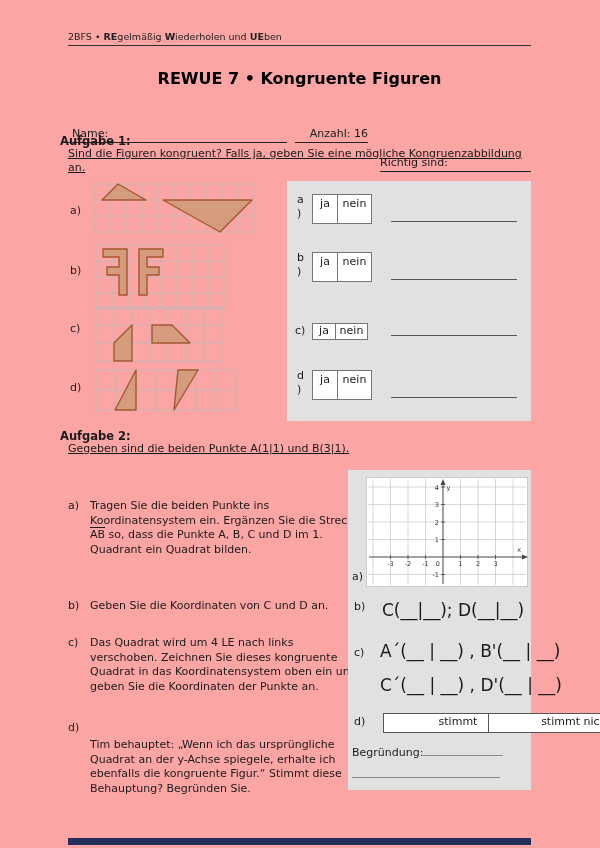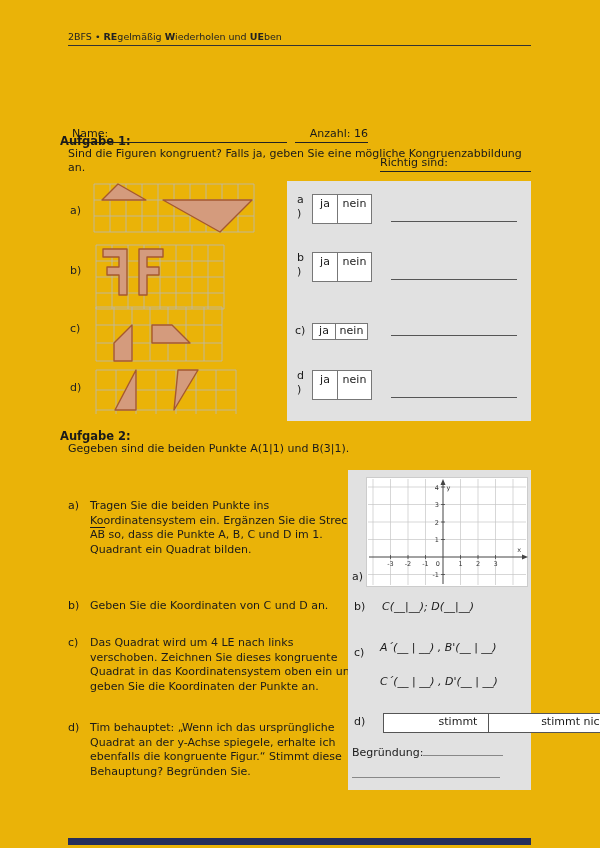--- a/index.html
+++ b/index.html
@@ -1,34 +1,34 @@
 <!DOCTYPE html>
 <html><head>
 <meta charset="utf-8">
 <style>
   html,body{margin:0;padding:0;background:#fff;}
-  .page{position:relative;width:600px;height:848px;background:#eab308;overflow:hidden;
+  .page{position:relative;width:600px;height:848px;background:#fca5a5;overflow:hidden;
         font-family:"DejaVu Sans","Liberation Sans",sans-serif;color:#1a1a1a;}
   .b{font-weight:bold;}
 
   
   .hdr{position:absolute;left:68px;top:31px;font-size:9.5px;color:#222;}
   .hdr-rule{position:absolute;left:68px;top:45px;width:463px;border-top:1.5px solid #333;}
   .title{position:absolute;left:68px;top:69px;width:463px;text-align:center;
          font-size:16px;font-weight:bold;color:#000;}
 
   
   .fld{position:absolute;top:127px;height:16px;border-bottom:1.5px solid #222;
        font-size:11px;font-weight:normal;padding-left:4px;box-sizing:border-box;}
   .f-name{left:68px;width:219px;}
   .f-anz{left:295px;width:73px;padding-left:0;text-align:right;}
   .f-ric{left:380px;width:151px;padding-left:0;margin-top:29px;}
 
   .task-head{position:absolute;left:60px;font-size:11.5px;font-weight:bold;}
-  .task-intro{position:absolute;left:68px;width:466px;font-size:11px;line-height:1.25;}
+  .task-intro{position:absolute;left:68px;width:466px;font-size:11px;line-height:1.25;text-decoration:underline;}
 
   
   .flab{position:absolute;left:70px;font-size:11px;color:#222;}
   .fig{position:absolute;}
   .grid{stroke:#b9b9b9;stroke-width:0.8;fill:none;}
   .shape{fill:#d49b7d;stroke:#a5582f;stroke-width:1.4;stroke-linejoin:round;}
 
   
   .gb1{position:absolute;left:287px;top:181px;width:244px;height:240px;background:#e1e1e1;}
   .gb2{position:absolute;left:348px;top:470px;width:183px;height:320px;background:#e1e1e1;}
@@ -54,39 +54,40 @@
   .plot{position:absolute;left:18px;top:7px;}
   .pgrid{stroke:#c6c6c6;stroke-width:0.7;fill:none;}
   .paxis{stroke:#444;stroke-width:1;fill:none;}
   .ptick{stroke:#444;stroke-width:0.8;fill:none;}
   .tk{font-size:6.5px;fill:#333;font-family:"DejaVu Sans",sans-serif;}
   .mid{text-anchor:middle;}
   .end{text-anchor:end;}
 
   
   .p-lab{position:absolute;font-size:11px;}
-  .p-txt{position:absolute;font-size:11px;white-space:nowrap;font-style:italic;}
+  .p-txt{position:absolute;font-size:17px;white-space:nowrap;}
   .st{position:absolute;left:35px;top:243px;display:flex;background:#fff;border:1px solid #555;height:18px;}
   .st .cell{font-size:11px;text-align:center;padding-top:1px;padding-left:44px;}
   .st-s{width:60px;border-right:1px solid #555;}
   .st-n{width:86px;}
   .begr{position:absolute;left:4px;top:274px;font-size:11px;white-space:nowrap;}
   .begr-line{display:inline-block;width:80px;border-bottom:1px solid #888;height:11px;}
   .p-final{position:absolute;left:4px;top:307px;width:148px;border-bottom:1.2px solid #888;}
 
   .footer-bar{position:absolute;left:68px;top:838px;width:463px;height:7px;background:#252e5b;}
 </style>
 </head>
 <body>
 
 <div class="page">
 
   <div class="hdr"><span>2BFS • </span><span class="b">RE</span><span>gelmäßig </span><span class="b">W</span><span>iederholen und </span><span class="b">UE</span><span>ben</span></div>
   <div class="hdr-rule"></div>
 
+  <div class="title">REWUE 7 • Kongruente Figuren</div>
 
   <div class="fld f-name"><span>Name:</span></div>
   <div class="fld f-anz"><span>Anzahl: 16</span></div>
   <div class="fld f-ric"><span>Richtig sind:</span></div>
 
   <div class="task-head" style="top:134px">Aufgabe 1:</div>
   <div class="task-intro" style="top:147px">Sind die Figuren kongruent? Falls ja, geben Sie eine mögliche Kongruenzabbildung an.</div>
 
   <div class="flab" style="top:204px">a)</div>
   <svg class="fig" style="left:93px;top:183px" width="162" height="50">
@@ -153,21 +154,21 @@
   <div class="ilab" style="top:499px">a)</div>
   <div class="itxt" style="top:499px"><span>Tragen Sie die beiden Punkte ins Koordinatensystem ein. Ergänzen Sie die Strecke </span><span class="ov">AB</span><span> so, dass die Punkte A, B, C und D im 1. Quadrant ein Quadrat bilden.</span></div>
 
   <div class="ilab" style="top:599px">b)</div>
   <div class="itxt" style="top:599px">Geben Sie die Koordinaten von C und D an.</div>
 
   <div class="ilab" style="top:636px">c)</div>
   <div class="itxt" style="top:636px">Das Quadrat wird um 4 LE nach links verschoben. Zeichnen Sie dieses kongruente Quadrat in das Koordinatensystem oben ein und geben Sie die Koordinaten der Punkte an.</div>
 
   <div class="ilab" style="top:721px">d)</div>
-  <div class="itxt" style="top:721px">Tim behauptet: „Wenn ich das ursprüngliche Quadrat an der y-Achse spiegele, erhalte ich ebenfalls die kongruente Figur.“ Stimmt diese Behauptung? Begründen Sie.</div>
+  <div class="itxt" style="top:738px">Tim behauptet: „Wenn ich das ursprüngliche Quadrat an der y-Achse spiegele, erhalte ich ebenfalls die kongruente Figur.“ Stimmt diese Behauptung? Begründen Sie.</div>
 
   <div class="gb2">
 
     <svg class="plot" width="162" height="110">
       <rect x="0.5" y="0.5" width="161" height="109" fill="#ffffff" stroke="#cccccc"></rect>
       <path class="pgrid" d="M7,2V108 M24.5,2V108 M42,2V108 M59.5,2V108 M94.5,2V108 M112,2V108 M129.5,2V108 M147,2V108 M2,10H160 M2,27.5H160 M2,45H160 M2,62.5H160 M2,97.5H160"></path>
       <path class="paxis" d="M3,80H157 M77,107V7"></path>
       <polygon fill="#444" points="156,77.5 162,80 156,82.5"></polygon>
       <polygon fill="#444" points="74.5,8 77,2 79.5,8"></polygon>
       <path class="ptick" d="M24.5,78V82 M42,78V82 M59.5,78V82 M94.5,78V82 M112,78V82 M129.5,78V82 M75,10H79 M75,27.5H79 M75,45H79 M75,62.5H79 M75,97.5H79"></path>

